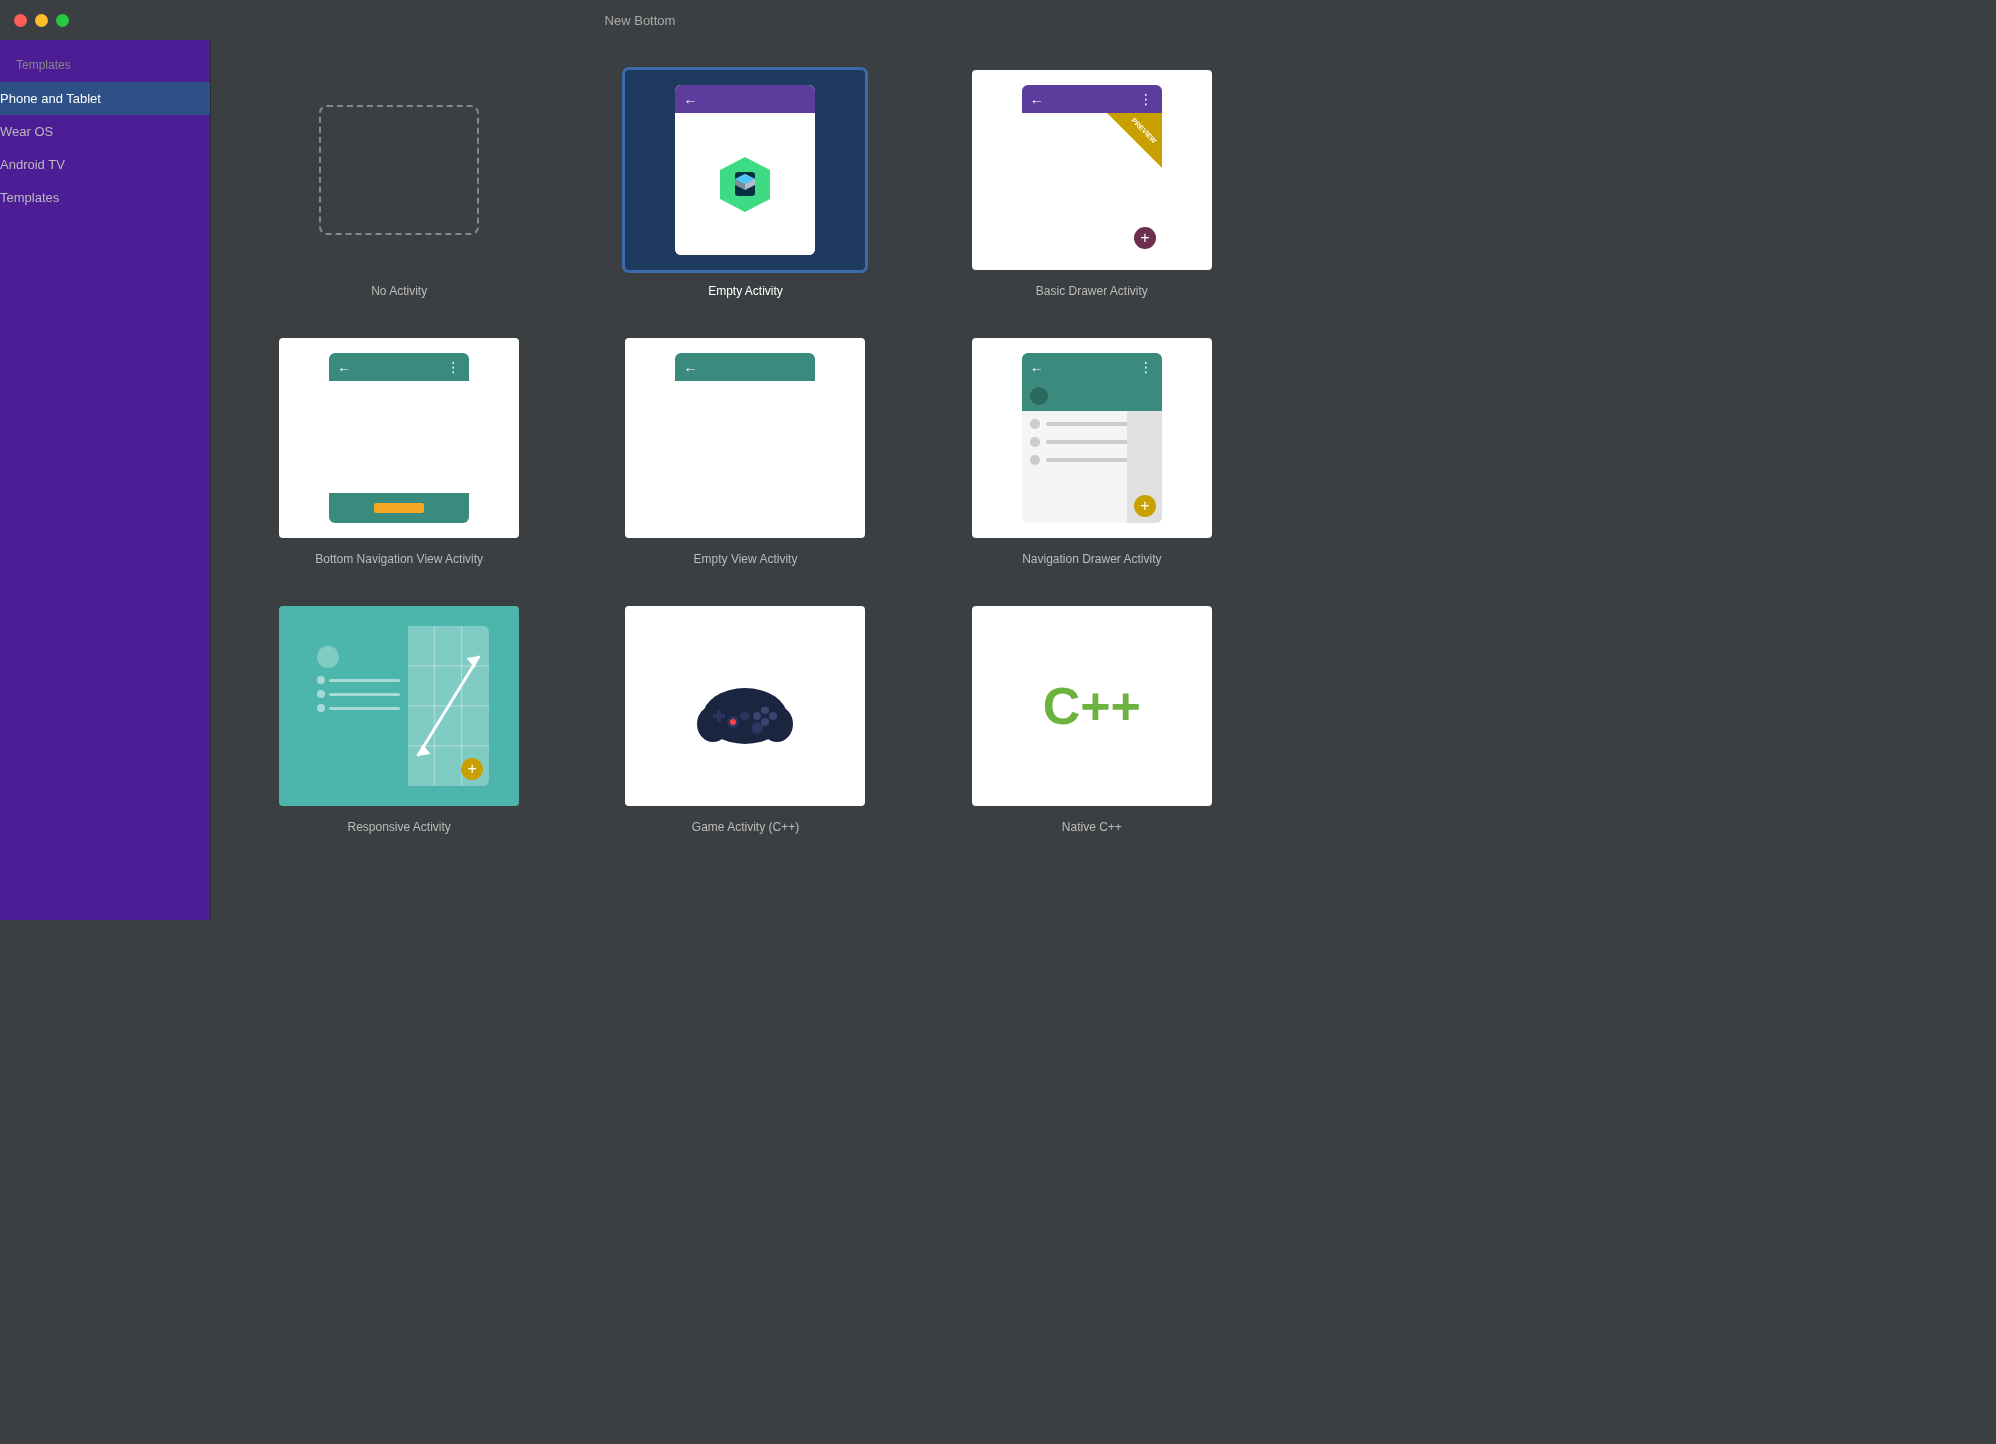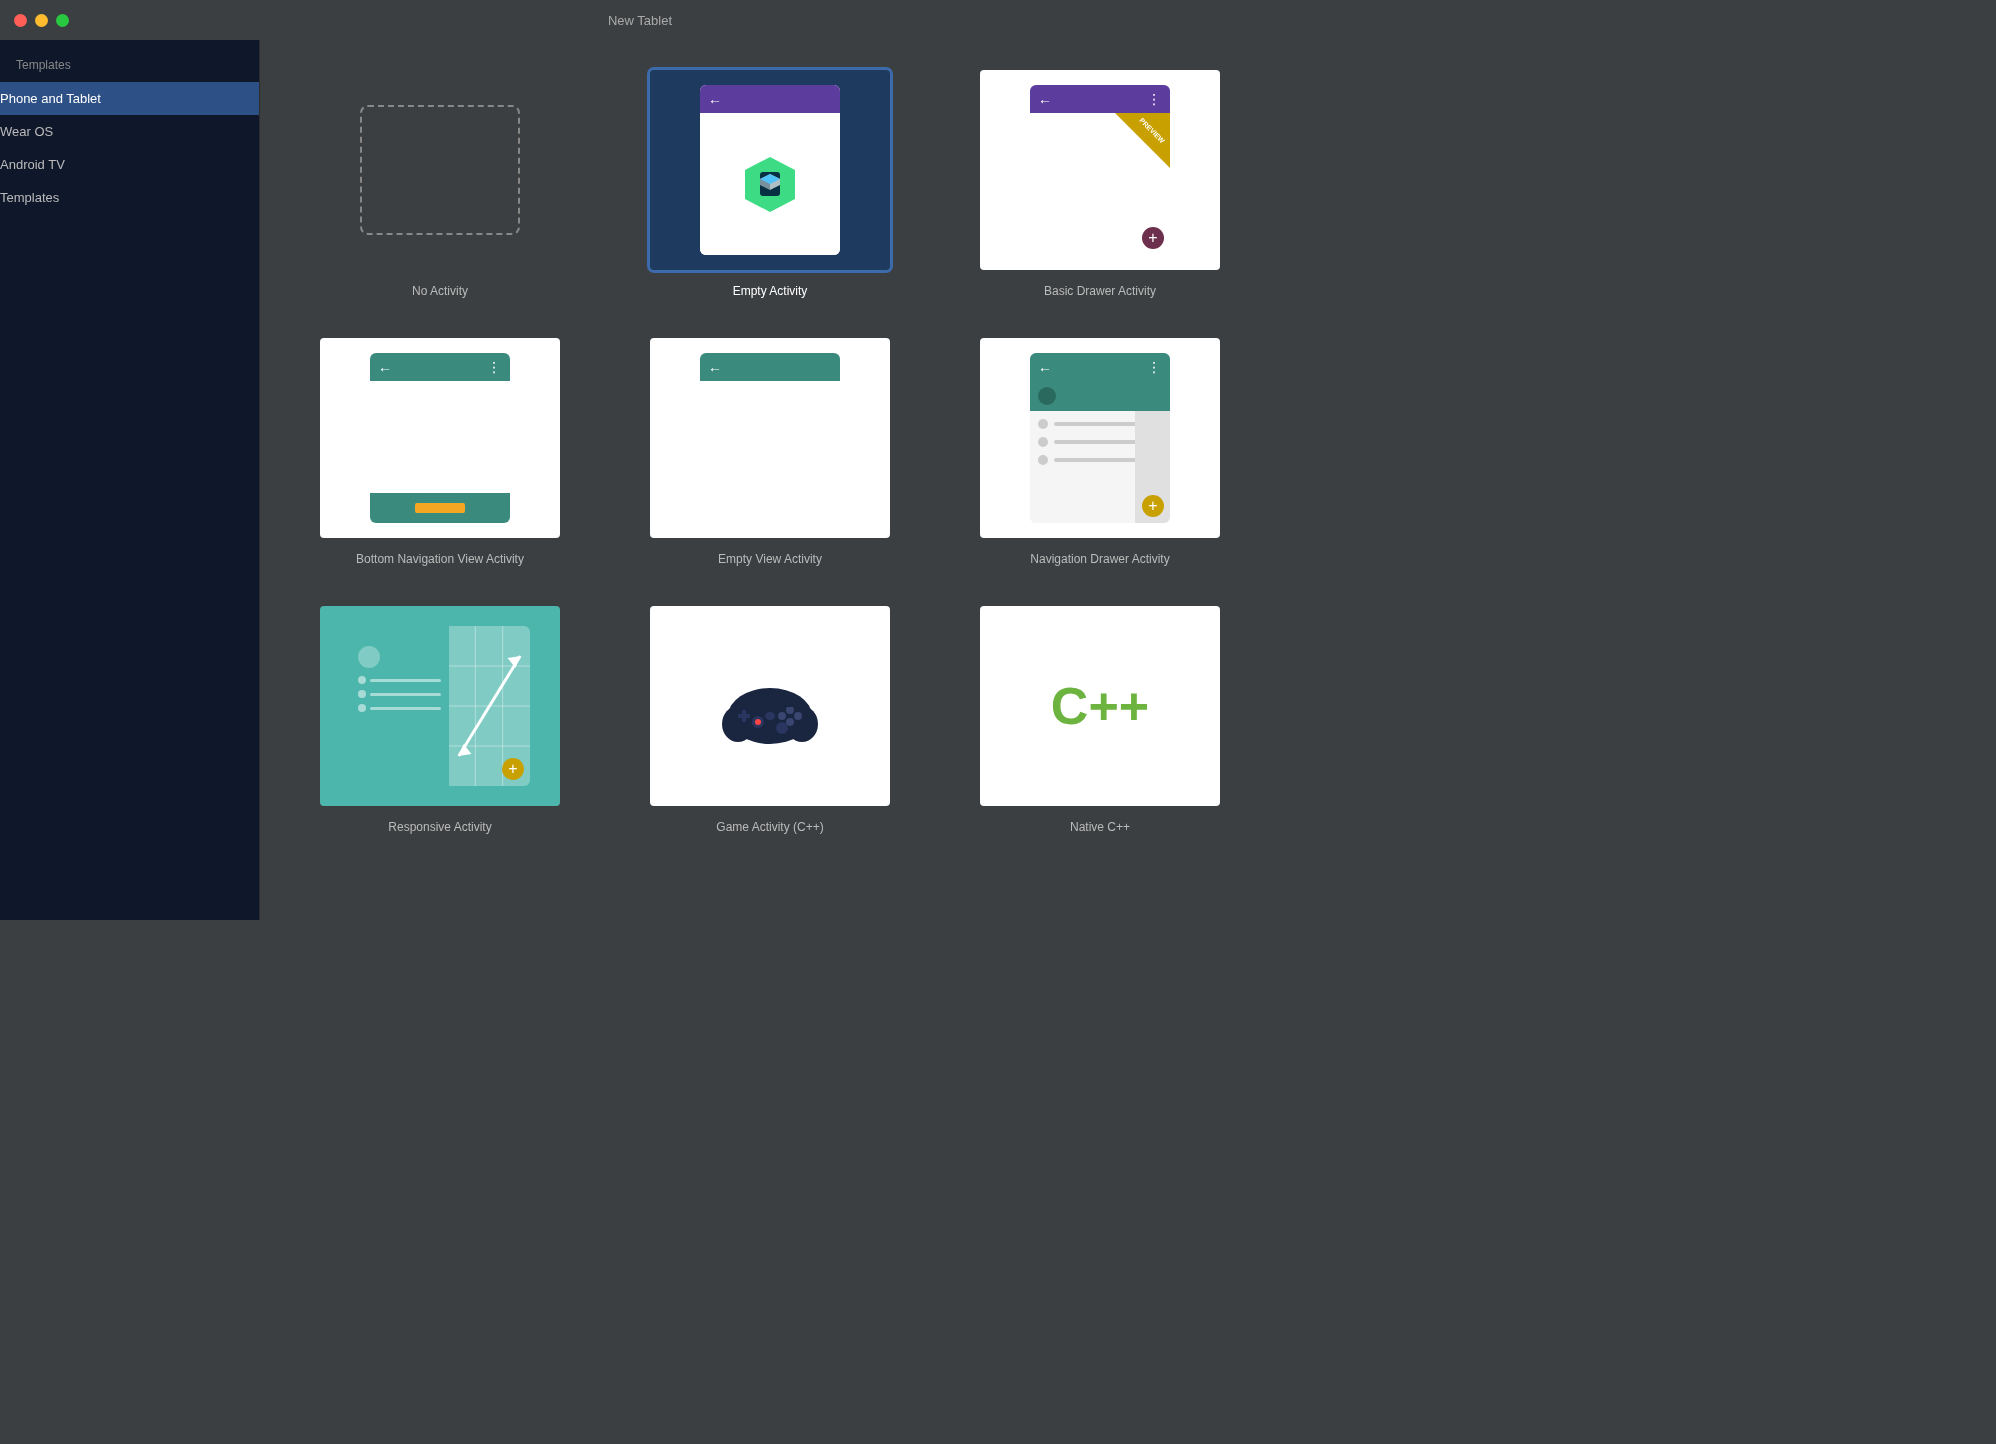--- a/index.html
+++ b/index.html
@@ -36,22 +36,22 @@
       font-size: 13px;
       color: #aaaaaa;
       font-weight: 500;
     }
     .main-layout {
       display: flex;
       flex: 1;
       overflow: hidden;
     }
     .sidebar {
-      width: 260px;
-      background: #0f172a;
+      width: 211px;
+      background: #4c1d95;
       flex-shrink: 0;
       padding-top: 10px;
       border-right: 1px solid #2d2d2d;
     }
     .sidebar-section-label {
       font-size: 12px;
       color: #888888;
       padding: 8px 16px 10px 16px;
       font-weight: 400;
     }
@@ -225,21 +225,21 @@
   </style>
 </head>
 <body>
 
 <div class="title-bar">
   <div class="window-controls">
     <button class="btn-close"></button>
     <button class="btn-min"></button>
     <button class="btn-max"></button>
   </div>
-  <span class="title-text">New Tablet</span>
+  <span class="title-text">New Bottom</span>
 </div>
 
 <div class="main-layout">
   <div class="sidebar">
     <div class="sidebar-section-label">Templates</div>
     <div class="sidebar-item active">
       <span>Phone and Tablet</span>
     </div>
     <div class="sidebar-item">
       <span>Wear OS</span>

